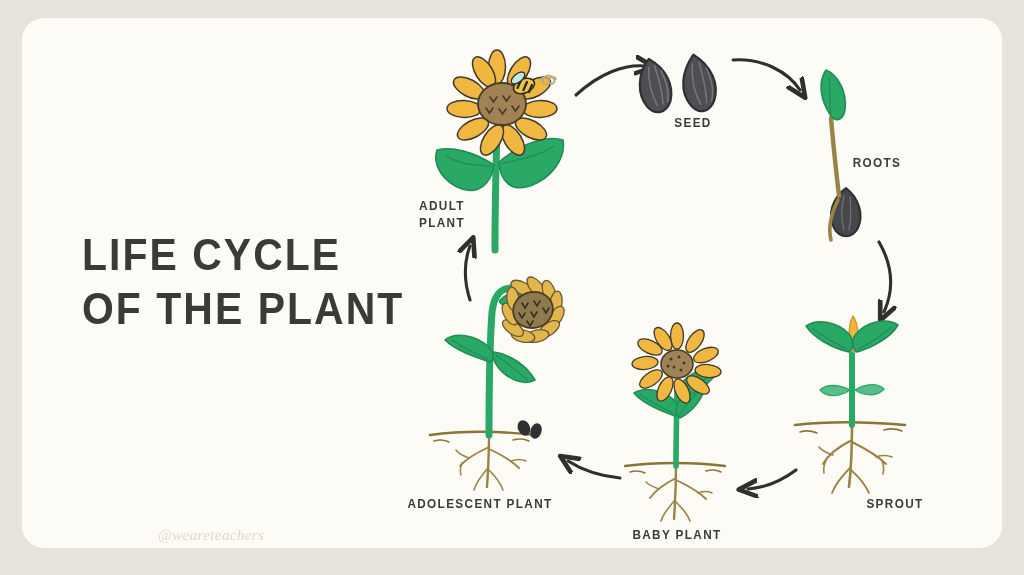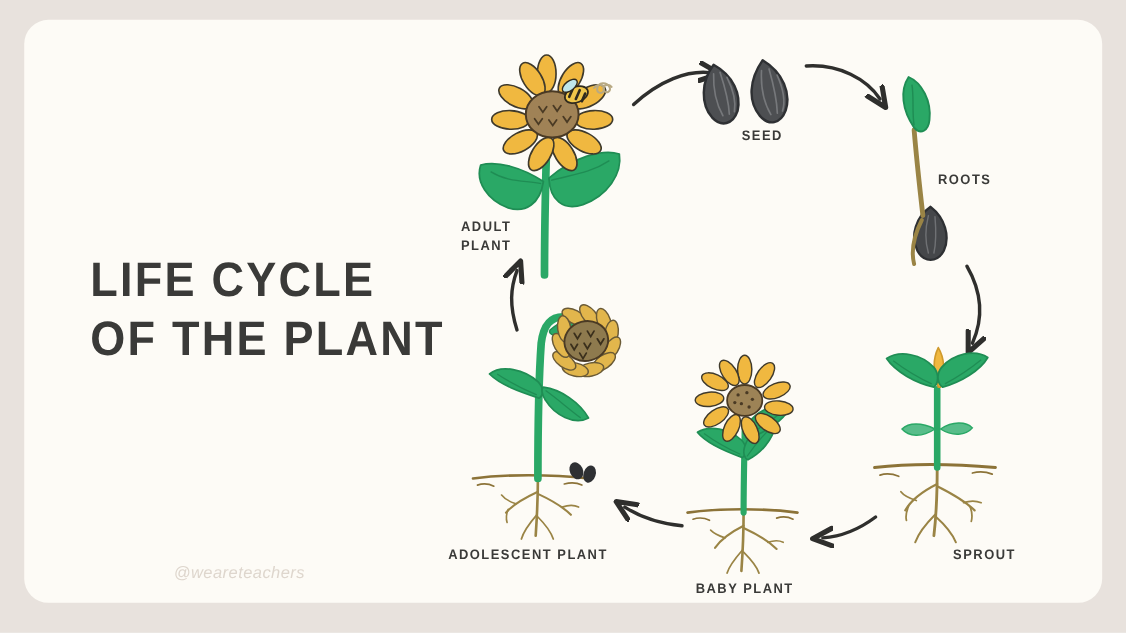--- a/index.html
+++ b/index.html
@@ -44,23 +44,23 @@
     font-size: 44px;
     line-height: 1.23;
     letter-spacing: 2.2px;
     transform: scaleX(0.93);
     transform-origin: left top;
     white-space: pre-line;
   }
   .watermark {
     position: absolute;
     left: 158px;
-    top: 512px;
+    top: 527px;
     color: #ded6cd;
-    font-family: Liberation Sans, sans-serif;
+    font-family: Liberation Serif, serif;
     font-style: italic;
     font-size: 15px;
     letter-spacing: 0.4px;
   }
   .stage-label {
     position: absolute;
     color: #3a3a38;
     font-family: "Liberation Sans", sans-serif;
     font-weight: bold;
     font-size: 12.5px;

